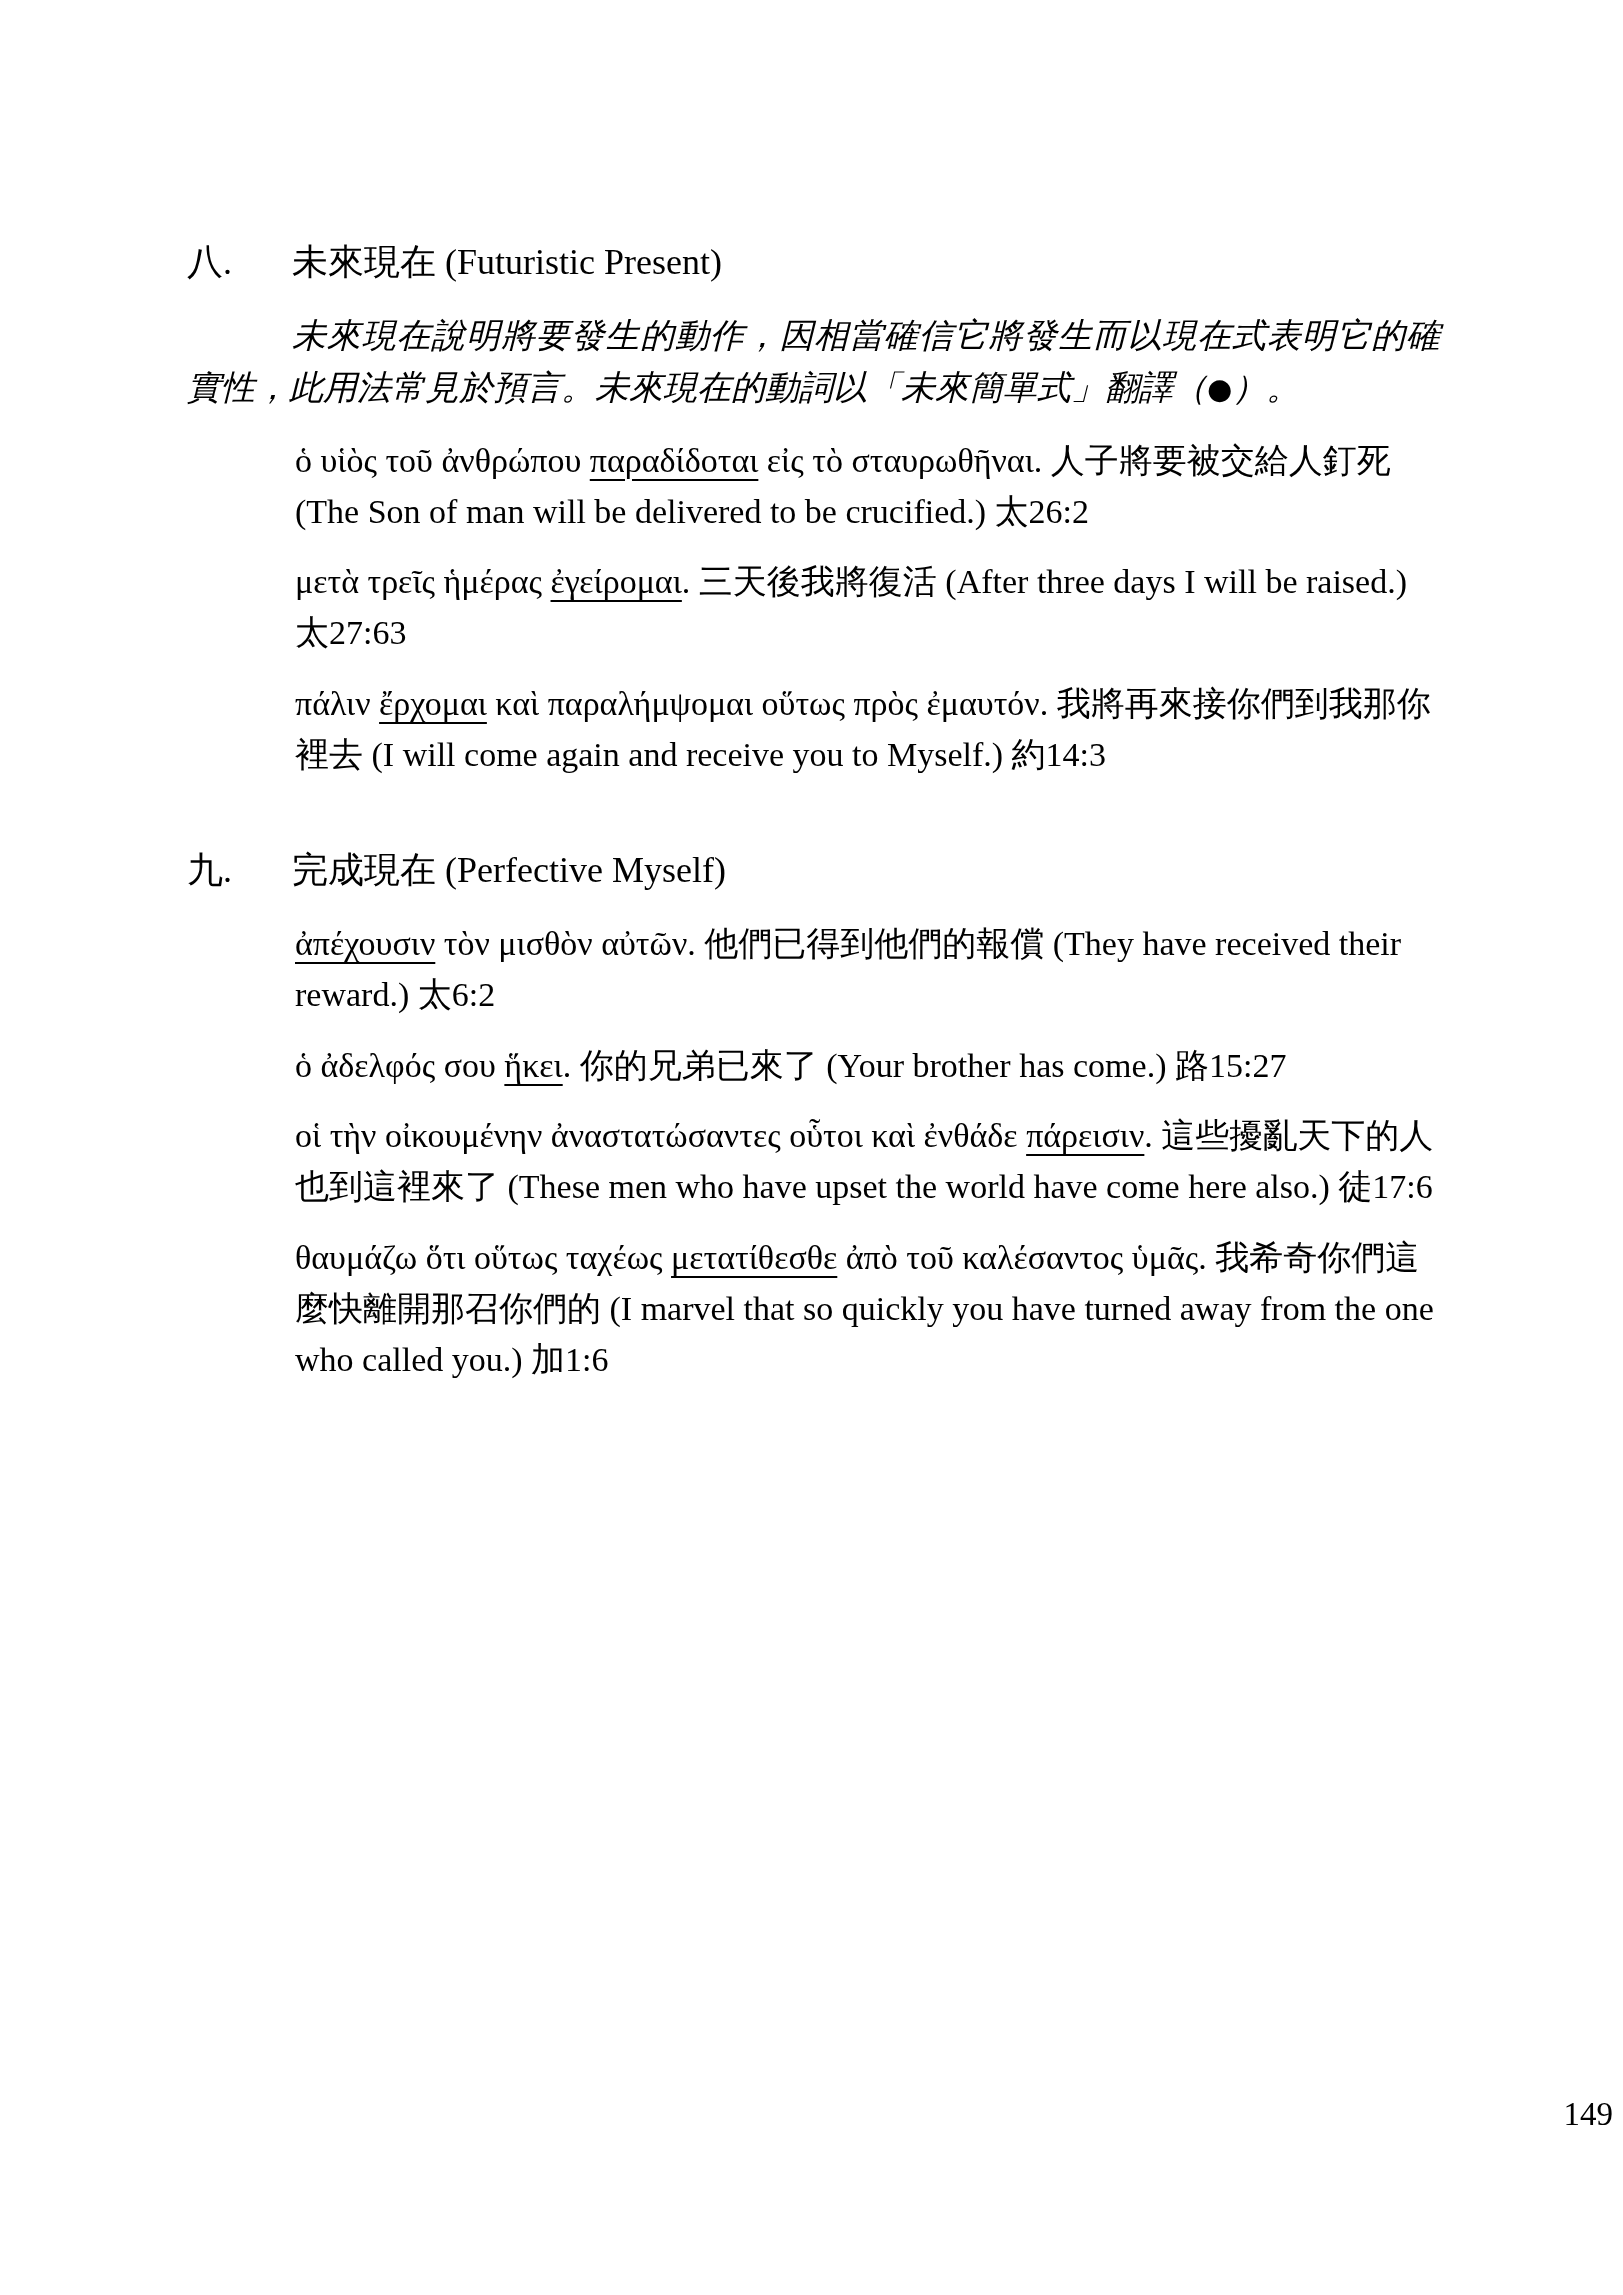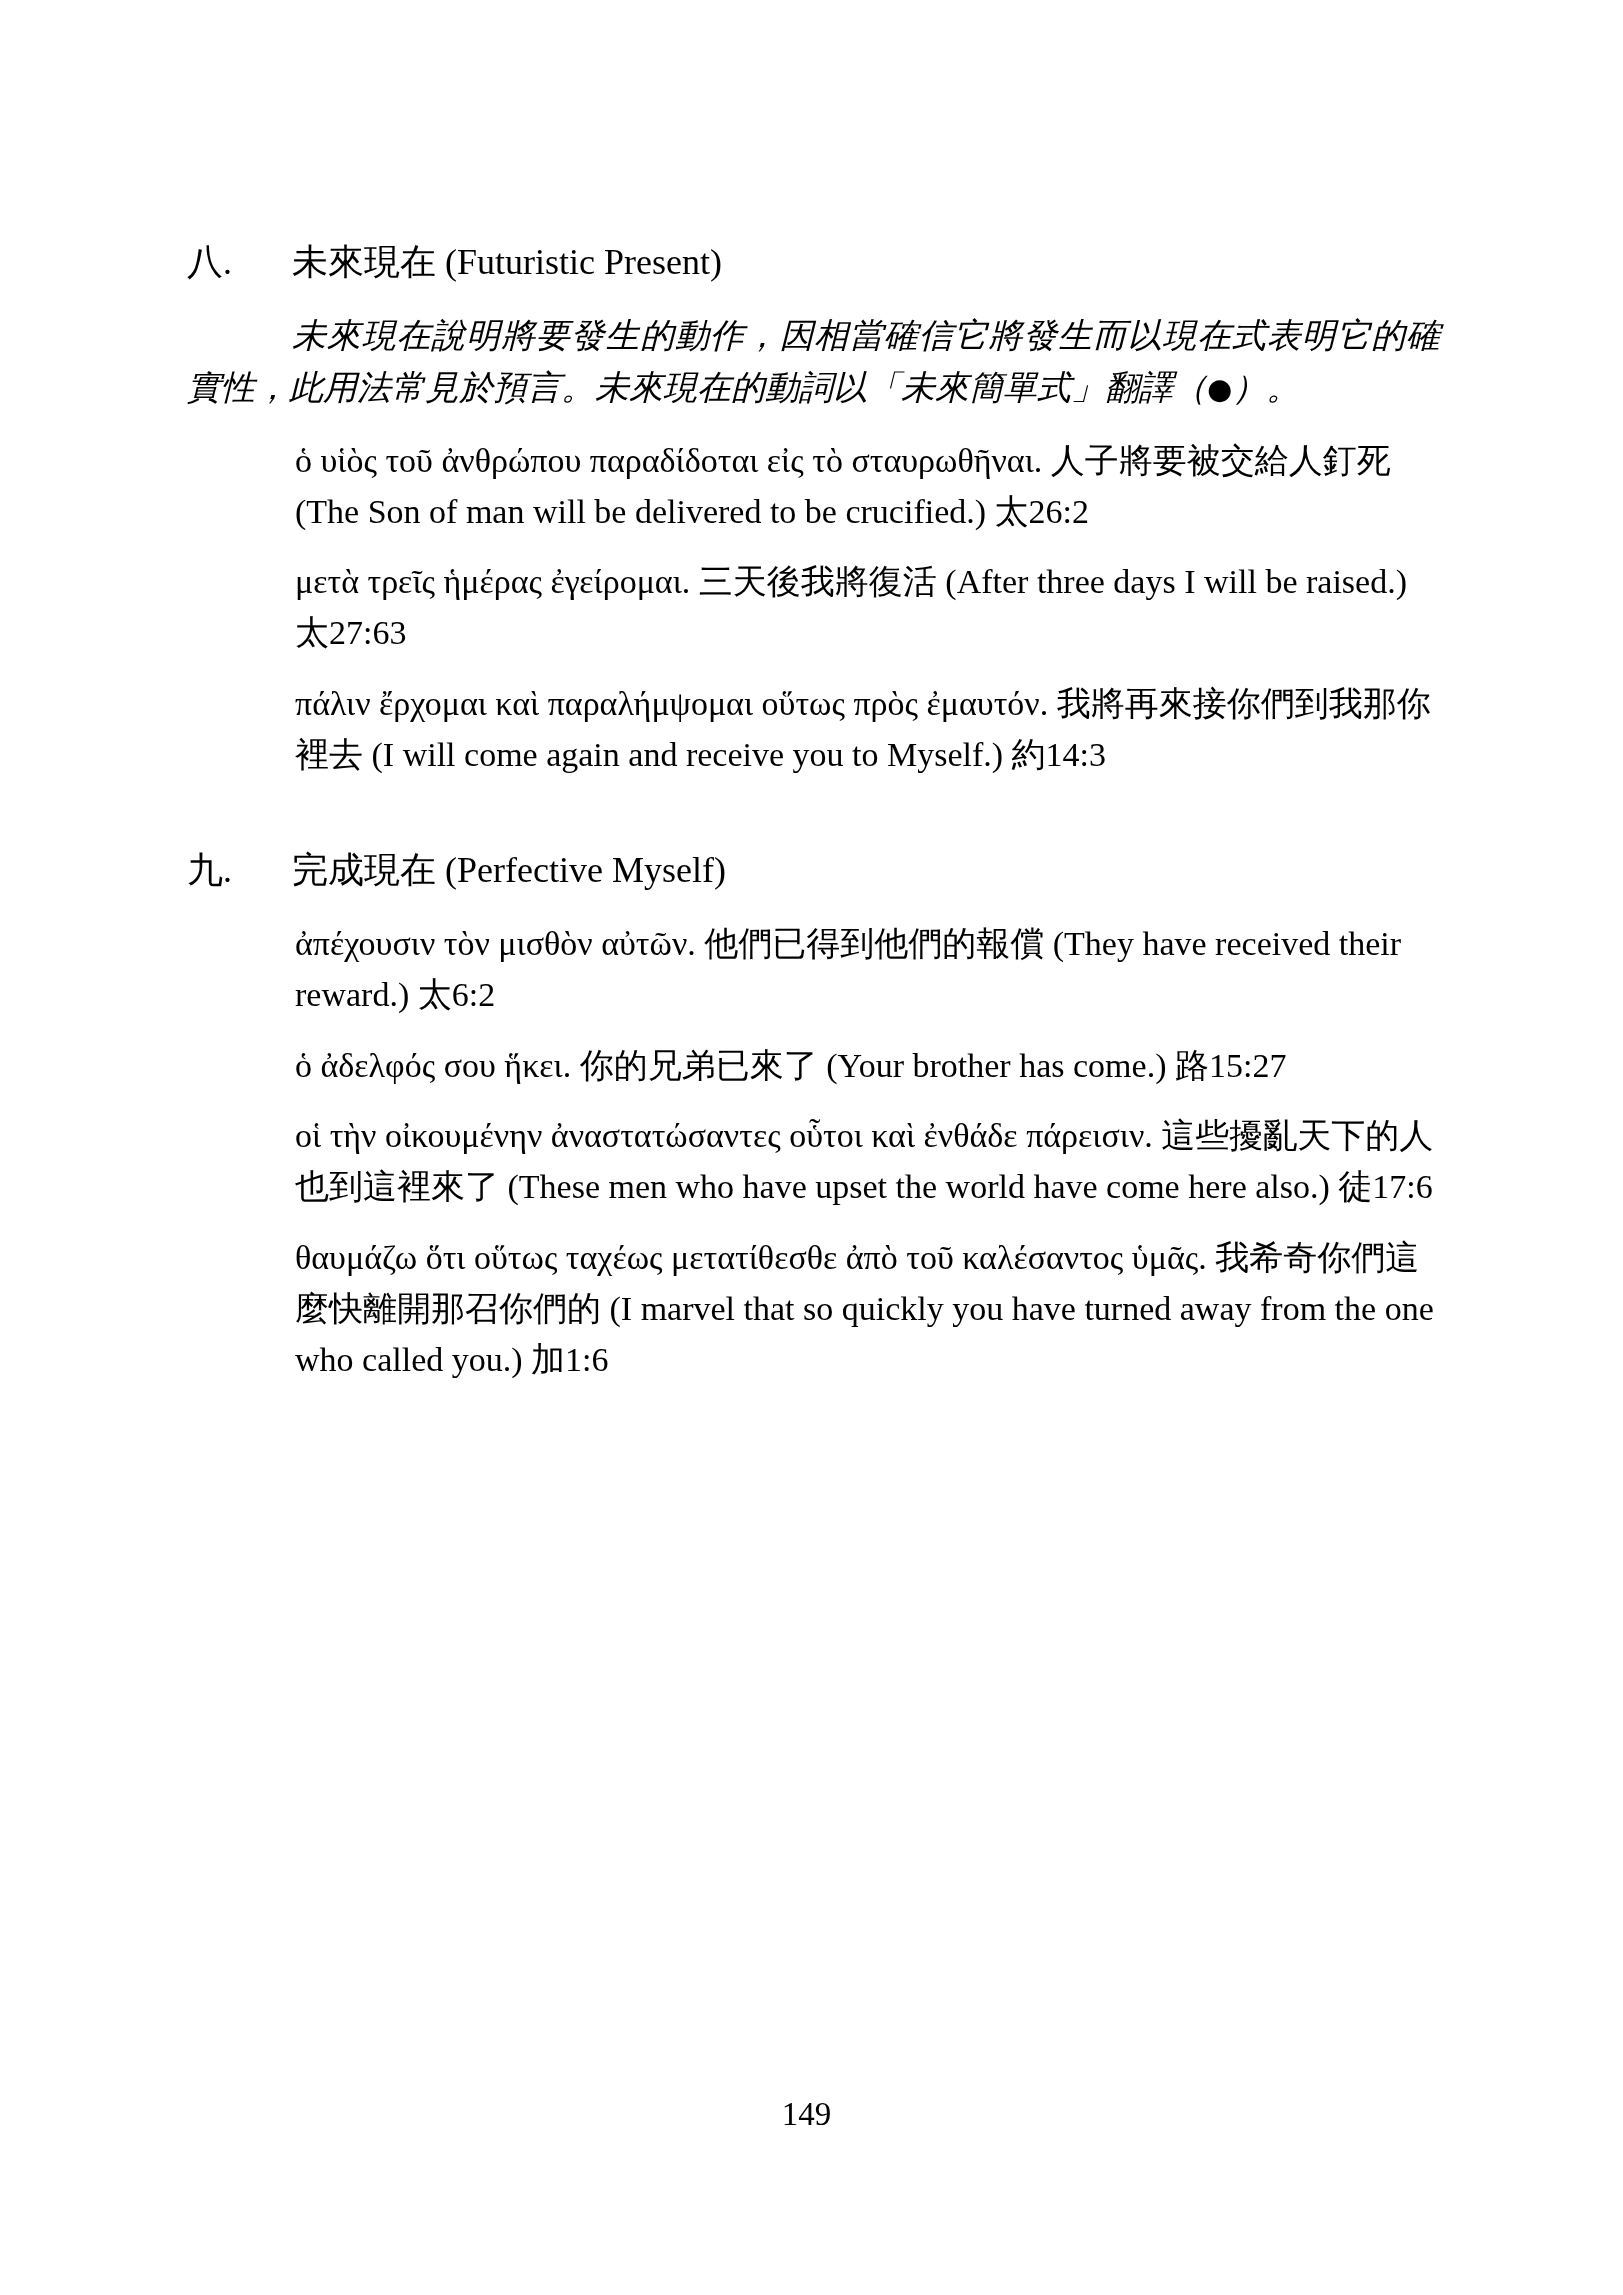--- a/index.html
+++ b/index.html
@@ -34,32 +34,33 @@
     text-align: justify;
     text-indent: 105px;
     font-style: italic;
   }
   .example {
     margin: 19.7px 0 19.7px 108px;
     line-height: 51px;
     text-align: left;
   }
   .verb-underline {
+    text-decoration: underline;
     text-underline-offset: 7.2px;
     text-decoration-thickness: 2px;
   }
   .sym-dot { font-family: "DejaVu Sans", sans-serif; font-size: 29px; }
   .sym-dot-arrow svg { vertical-align: -3.9px; }
   .sec-9 { margin-top: 64px; }
   .page-number {
     position: absolute;
     left: 0;
     right: 10px;
     top: 2096px;
-    text-align: center;
+    text-align: right;
     font-size: 33px;
   }
 </style>
 </head>
 <body>
 
 <div class="page">
   <main class="content">
 
     <section>

